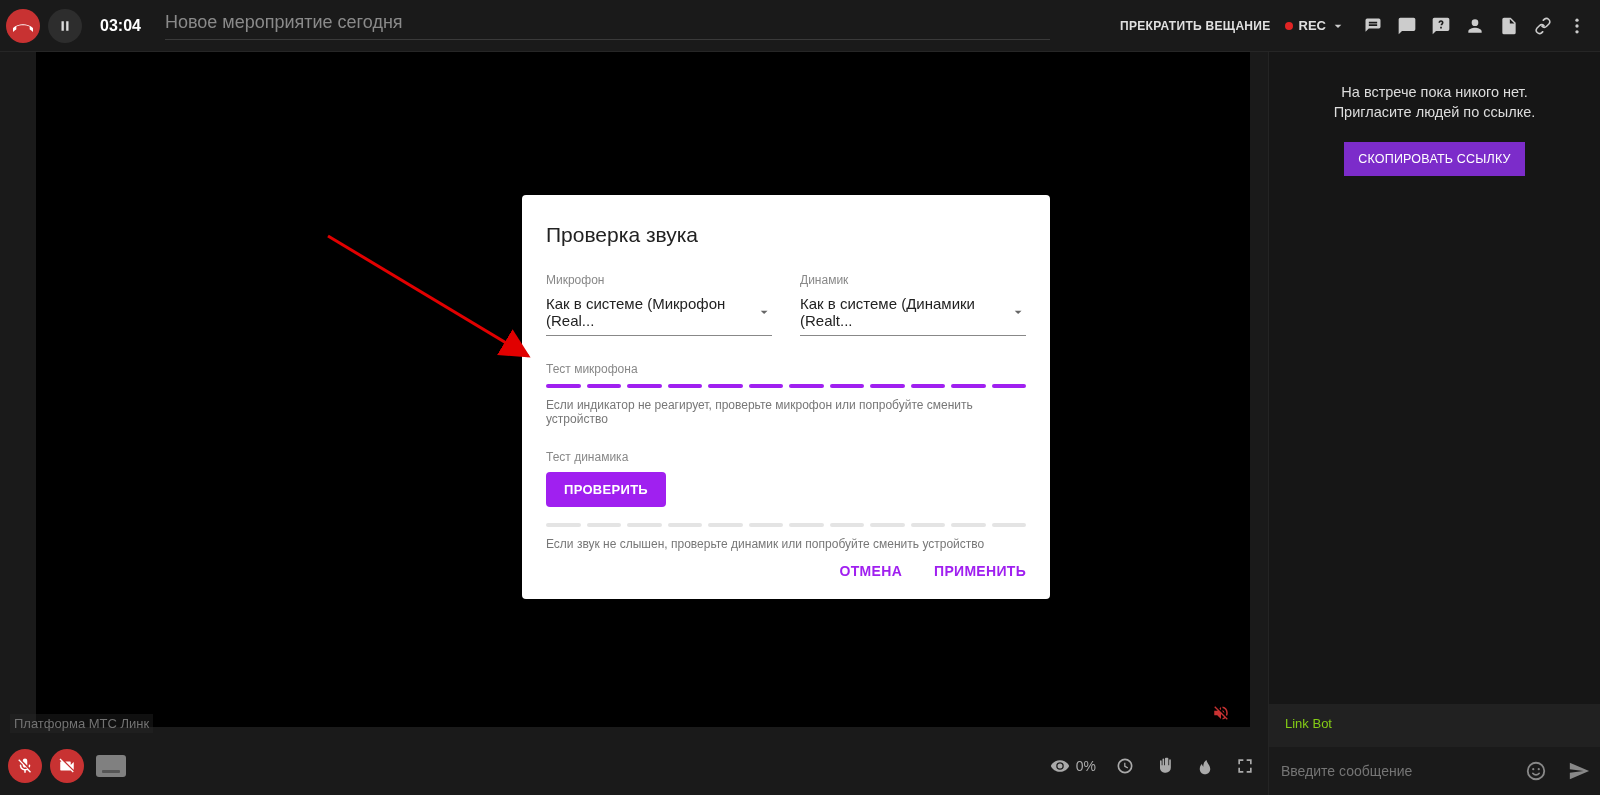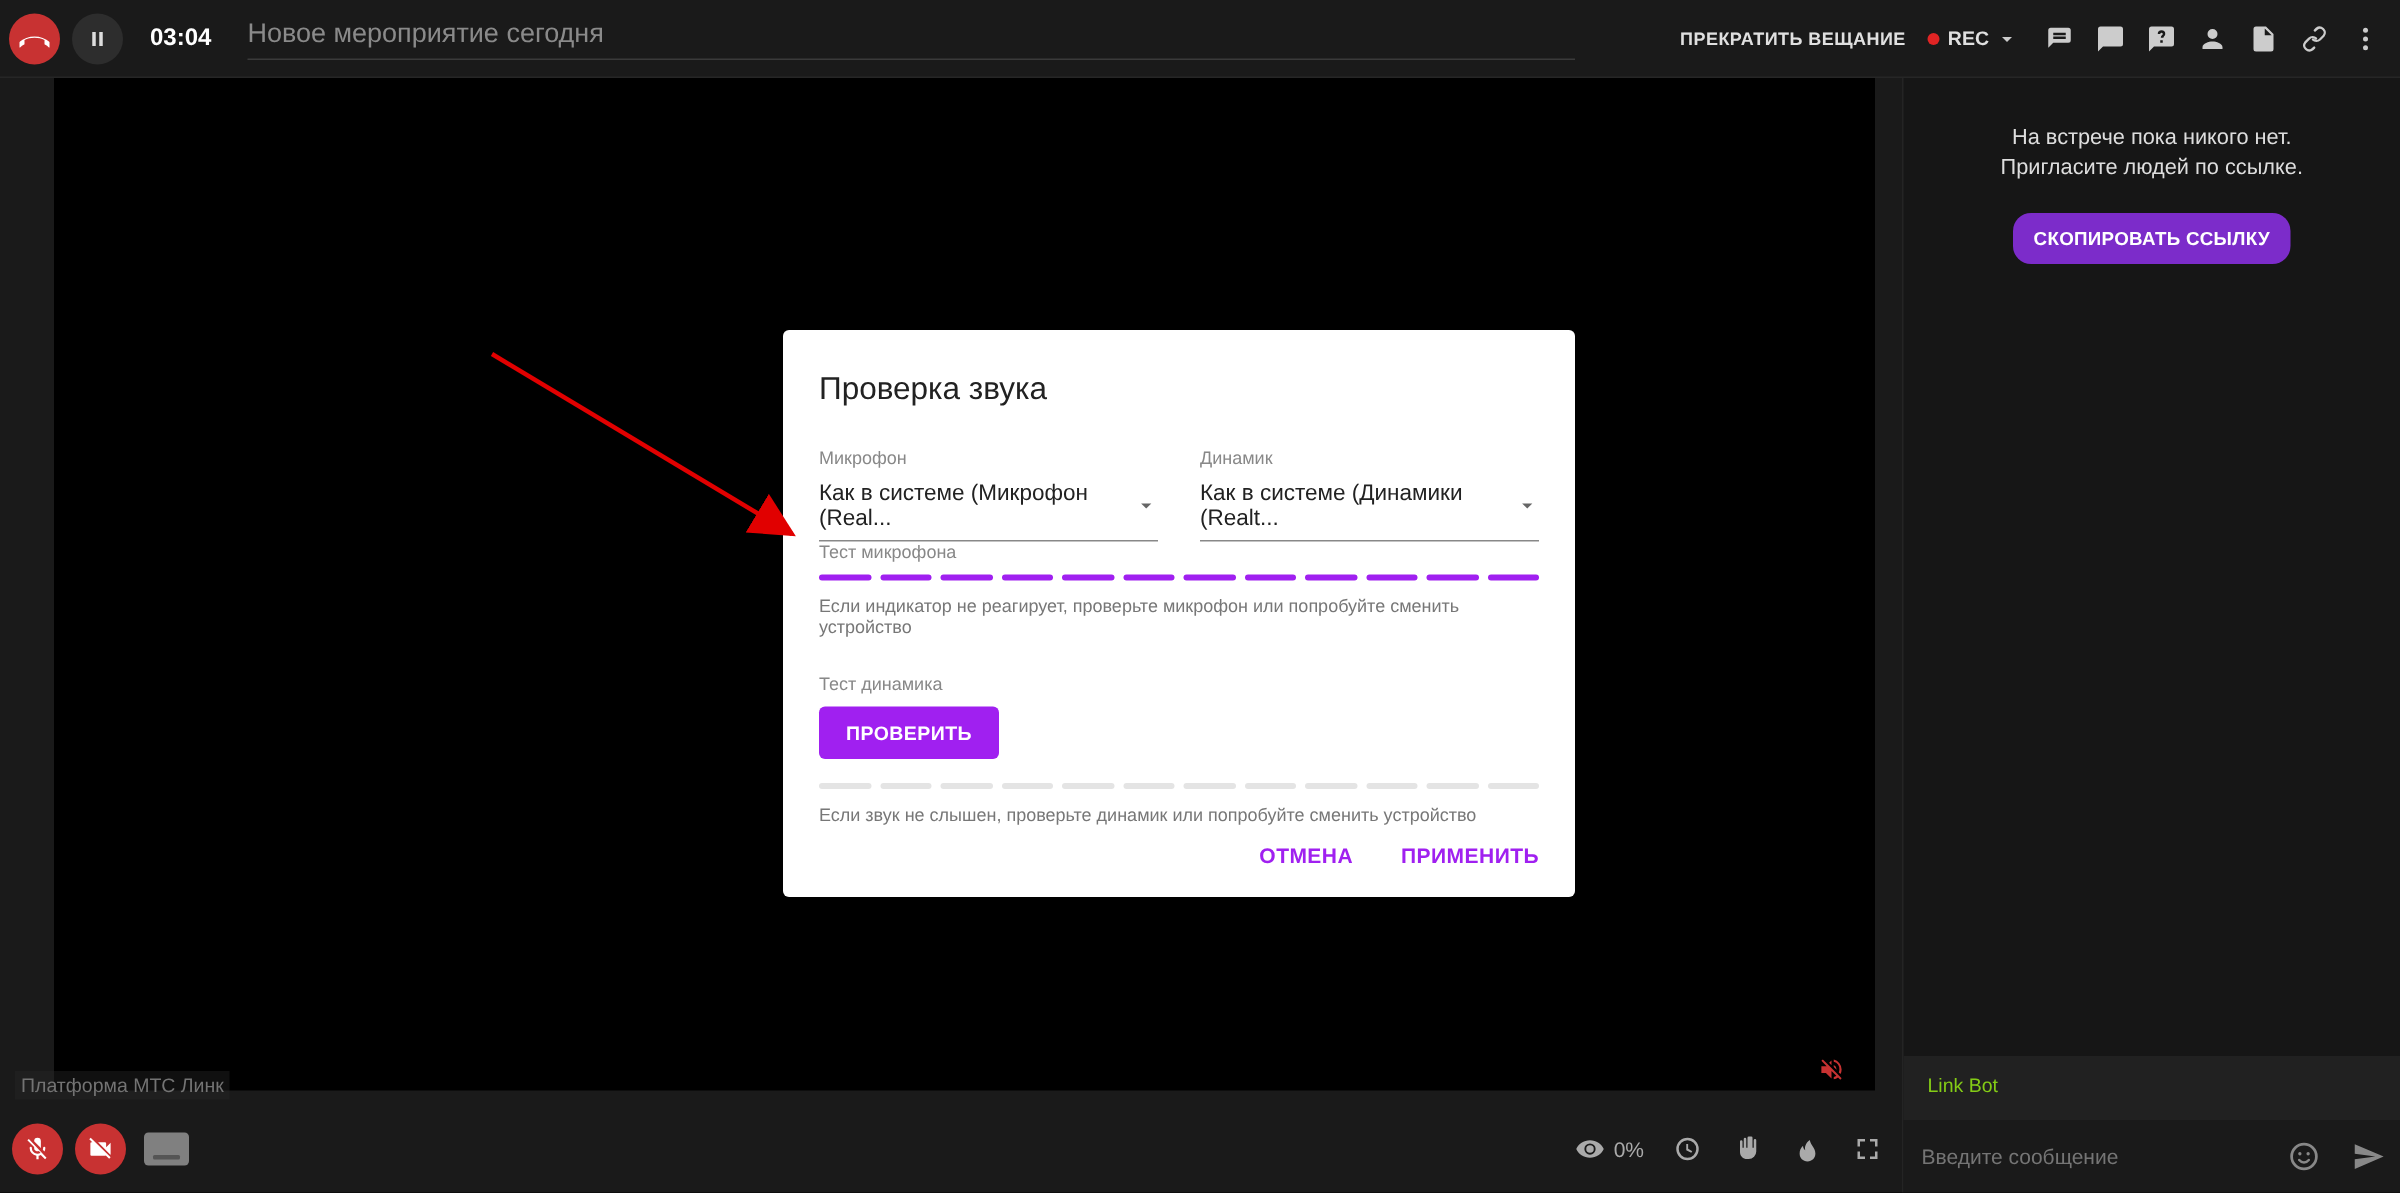--- a/index.html
+++ b/index.html
@@ -99,48 +99,48 @@
   .sidebar {
     position: absolute; right: 0; top: 52px; bottom: 0; width: 332px;
     background: #161616;
     display: flex; flex-direction: column;
     border-left: 1px solid #242424;
   }
   .invite-block { padding: 32px 12px 0; text-align: center; }
   .invite-text { font-size: 14.5px; color: #ddd; margin-bottom: 4px; }
   .copy-link-btn {
     margin-top: 18px; display: inline-block;
-    background: #7c2cca; color: #fff; font-weight: bold; font-size: 12.5px;
-    padding: 10px 14px; border-radius: 12px; letter-spacing:.2px;
+    background: #7c2cca; color: #fff; font-weight: normal; font-size: 12.5px;
+    padding: 10px 14px; border-radius: 0; letter-spacing:.2px;
   }
   .sidebar-spacer { flex:1; }
   .bot-panel {
     background: #212121; margin: 0; padding: 12px 16px 8px;
   }
   .bot-name { font-size: 13px; color: #84cc16; margin-bottom: 8px; }
   .bot-msg { font-size: 12.5px; color: #9a9a9a; line-height: 1.45; }
   .chat-input-row {
     display: flex; align-items: center; gap: 21px;
     padding: 10px 10px; background: #1a1a1a;
   }
   .chat-input {
     flex: 1; background: transparent; border: none; outline: none;
     color: #888; font-size: 14px; padding: 6px 2px;
   }
 
   
   .dialog {
-    position: absolute; left: 522px; top: 220px;
+    position: absolute; left: 522px; top: 195px;
     width: 528px; background: #fff; border-radius: 4px;
     box-shadow: 0 8px 40px rgba(0,0,0,.5);
     padding: 28px 24px 20px;
     color: #222;
   }
   .dialog h2 { font-size: 21px; font-weight: 500; margin-bottom: 26px; color:#222; }
-  .field-row { display: flex; gap: 28px; }
+  .field-row { display: flex; gap: 28px; margin-bottom: 26px; }
   .field { flex:1; }
   .field-label { font-size: 12px; color: #888; margin-bottom: 4px; }
   .select {
     display: flex; justify-content: space-between; align-items: center;
     border-bottom: 1px solid #888; padding: 4px 0 6px;
     font-size: 15px; color: #222;
   }
   .sec-label { font-size: 12px; color: #888; margin-bottom: 8px; }
   .level-bar { display: flex; gap: 6px; margin-bottom: 10px; }
   .seg { flex:1; height: 4px; border-radius: 2px; }

